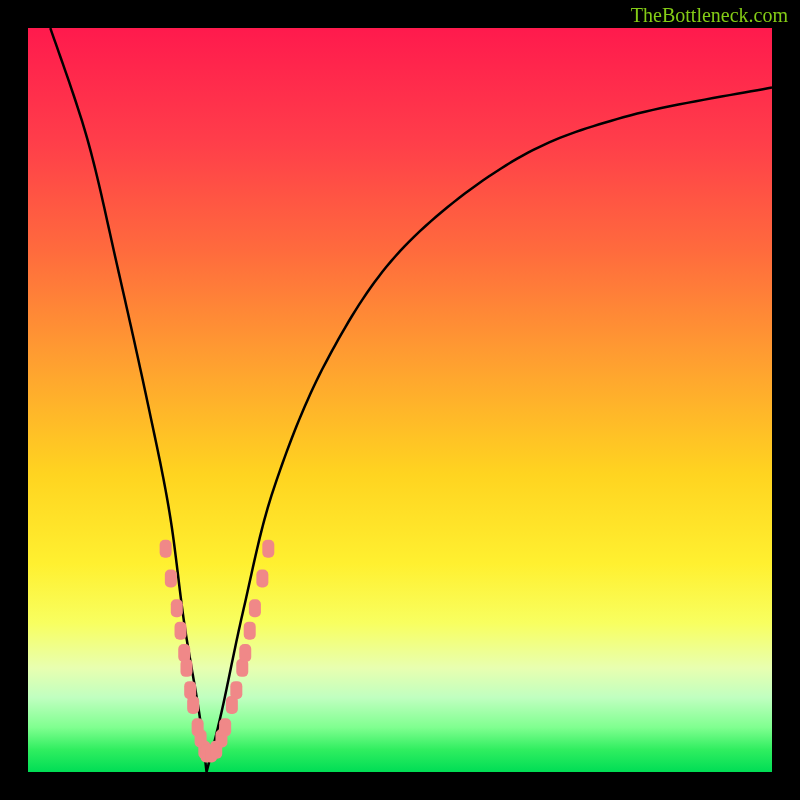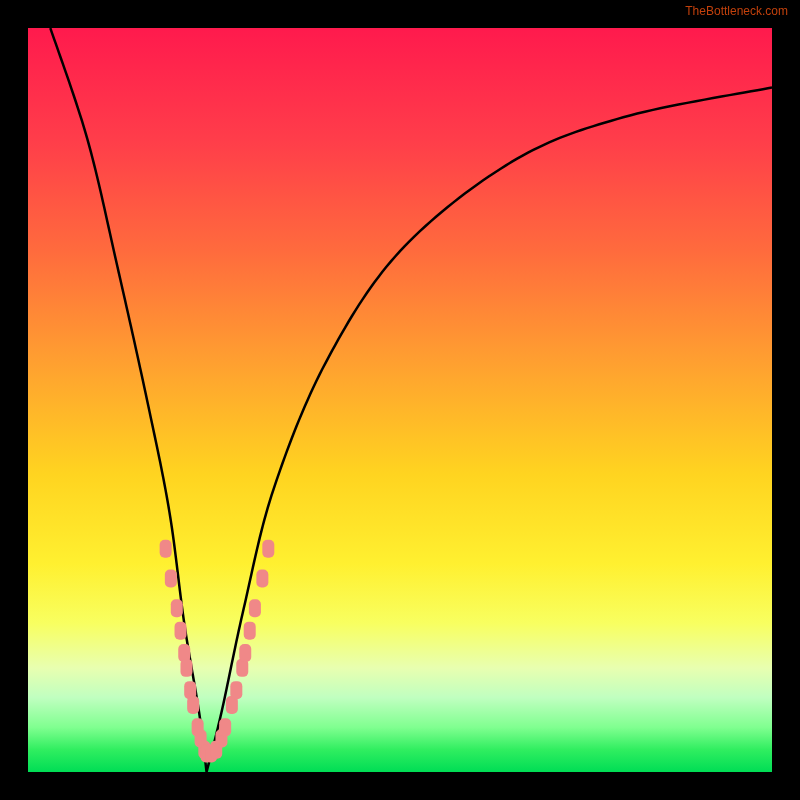--- a/index.html
+++ b/index.html
@@ -11,24 +11,25 @@
       width: 800px;
       height: 800px;
       background: #000;
       position: relative;
       font-family: Arial, sans-serif;
     }
     .watermark {
       position: absolute;
       top: 4px;
       right: 12px;
-      color: #c2410c;
-      font-size: 12px;
+      color: #84cc16;
+      font-size: 20px;
       font-weight: normal;
       z-index: 10;
+      font-family: Liberation Serif, serif;
     }
     .chart-container {
       position: absolute;
       top: 28px;
       left: 28px;
       width: 744px;
       height: 744px;
       overflow: hidden;
     }
     .gradient-bg {

